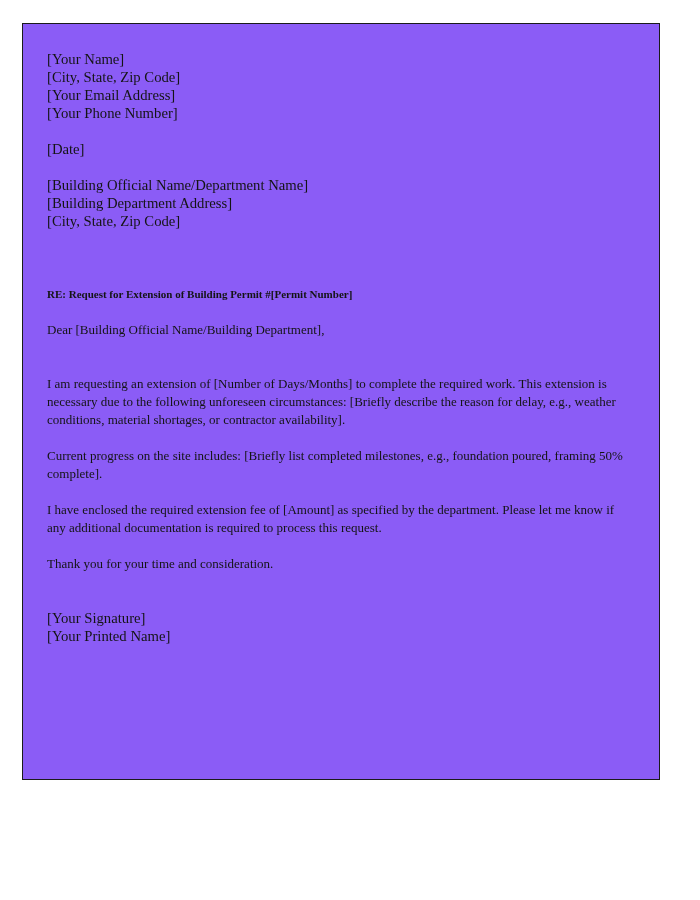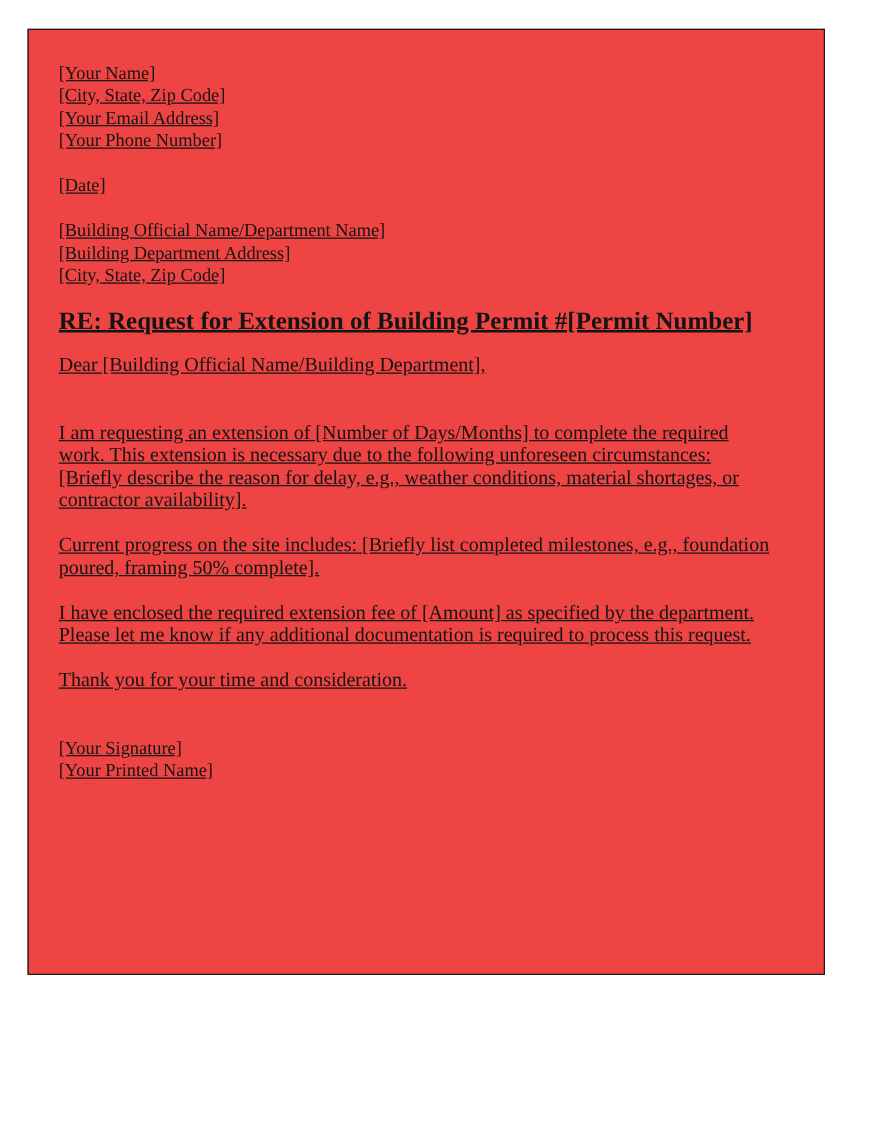--- a/index.html
+++ b/index.html
@@ -26,48 +26,48 @@
 
   
   #letter-sheet {
     position: absolute;
     left: 22px;
     top: 23px;
     width: 638px;
     height: 757px;
     box-sizing: border-box;
     border: 1px solid #1b1b1b;
-    background: #ef4444;
-    text-decoration: underline;
+    background: #8b5cf6;
   }
 
   #letter-body {
     box-sizing: border-box;
     padding: 26px 36px 0 24px;
   }
 
   
   .line-block .line {
     font-size: 14.7px;
     line-height: 18px;
     white-space: nowrap;
   }
 
   .para {
-    font-size: 16px;
+    font-size: 13px;
     line-height: 18px;
     text-align: left;
     margin: 0;
   }
 
   .re-line {
-    font-size: 20px;
+    font-size: 11px;
     line-height: 18px;
     font-weight: bold;
     white-space: nowrap;
+    margin-top: 37px;
   }
 
   
   .gap-1 { height: 18px; }
 
   .closing {
     font-size: 14.7px;
     line-height: 18px;
   }
 </style>

